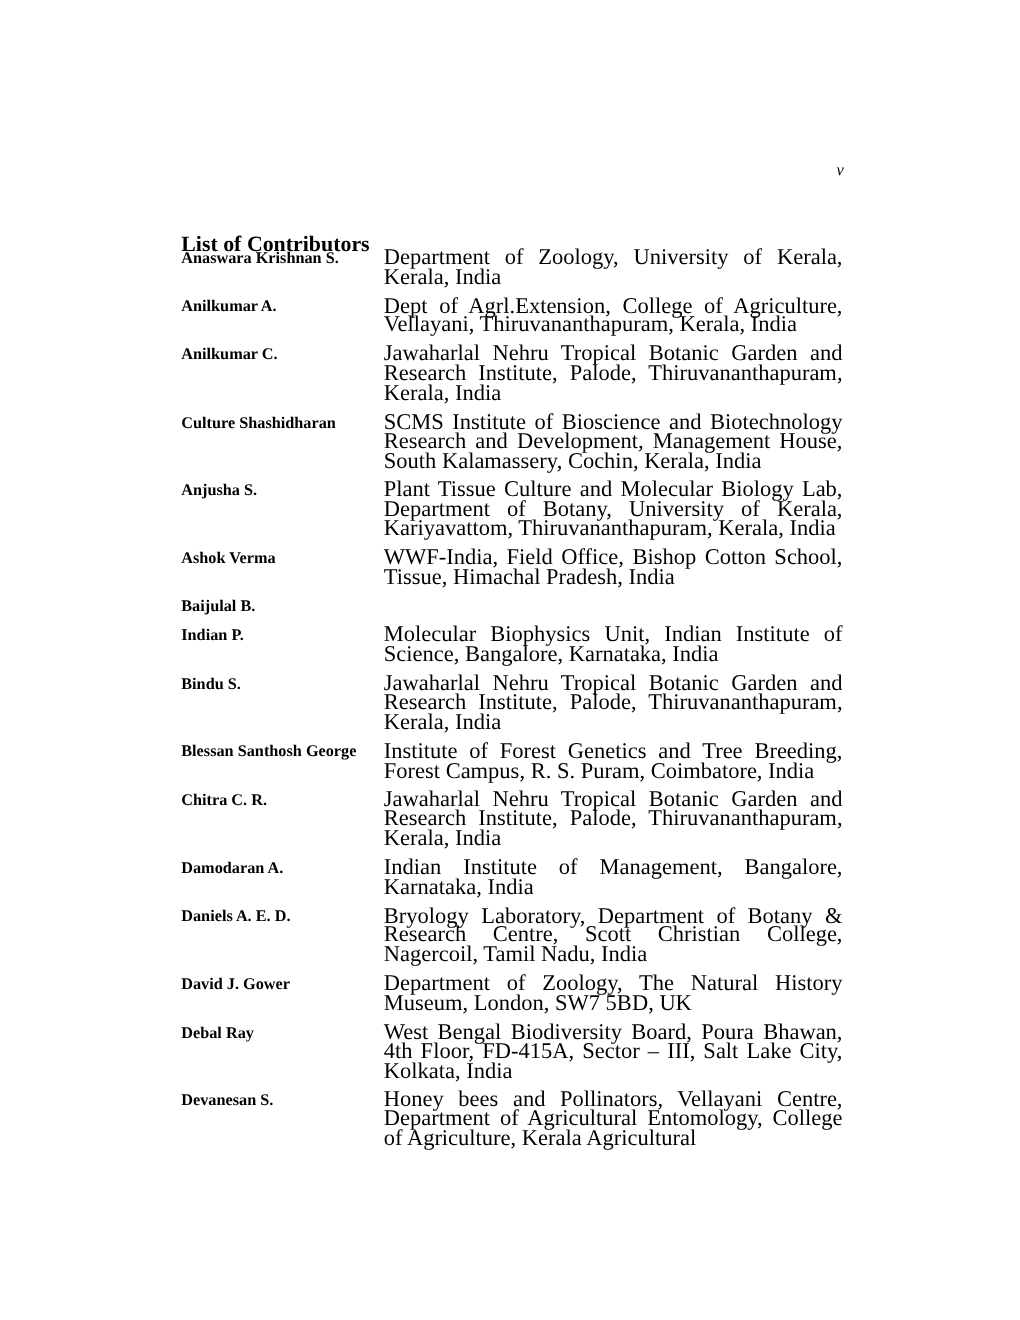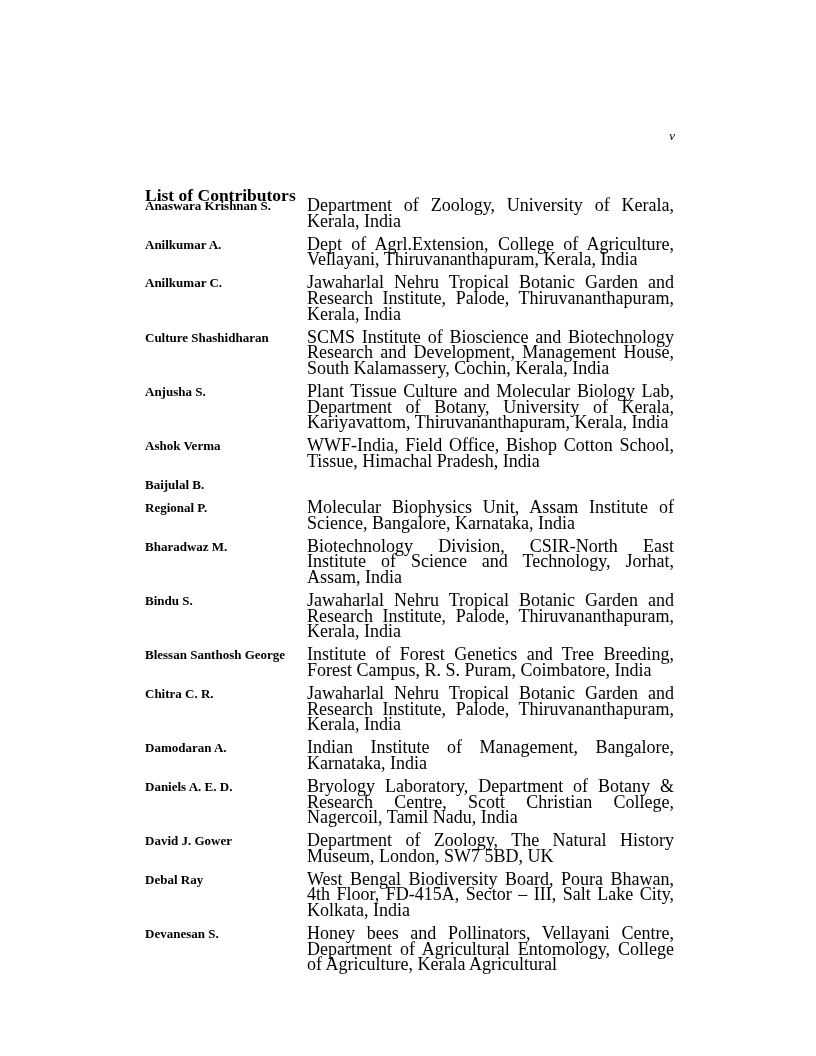--- a/index.html
+++ b/index.html
@@ -96,28 +96,24 @@
   <div class="contributor-row">
     <div class="contributor-name">Ashok Verma</div>
     <div class="contributor-affiliation">WWF-India, Field Office, Bishop Cotton School, Tissue, Himachal Pradesh, India</div>
   </div>
 
   <div class="contributor-row">
     <div class="contributor-name">Baijulal B.</div>
   </div>
 
   <div class="contributor-row">
-    <div class="contributor-name">Regional P.</div>
-    <div class="contributor-affiliation">Molecular Biophysics Unit, Assam Institute of Science, Bangalore, Karnataka, India</div>
+    <div class="contributor-name">Indian P.</div>
+    <div class="contributor-affiliation">Molecular Biophysics Unit, Indian Institute of Science, Bangalore, Karnataka, India</div>
   </div>
 
-  <div class="contributor-row">
-    <div class="contributor-name">Bharadwaz M.</div>
-    <div class="contributor-affiliation">Biotechnology Division, CSIR-North East Institute of Science and Technology, Jorhat, Assam, India</div>
-  </div>
 
   <div class="contributor-row">
     <div class="contributor-name">Bindu S.</div>
     <div class="contributor-affiliation">Jawaharlal Nehru Tropical Botanic Garden and Research Institute, Palode, Thiruvananthapuram, Kerala, India</div>
   </div>
 
   <div class="contributor-row">
     <div class="contributor-name">Blessan Santhosh George</div>
     <div class="contributor-affiliation">Institute of Forest Genetics and Tree Breeding, Forest Campus, R. S. Puram, Coimbatore, India</div>
   </div>

